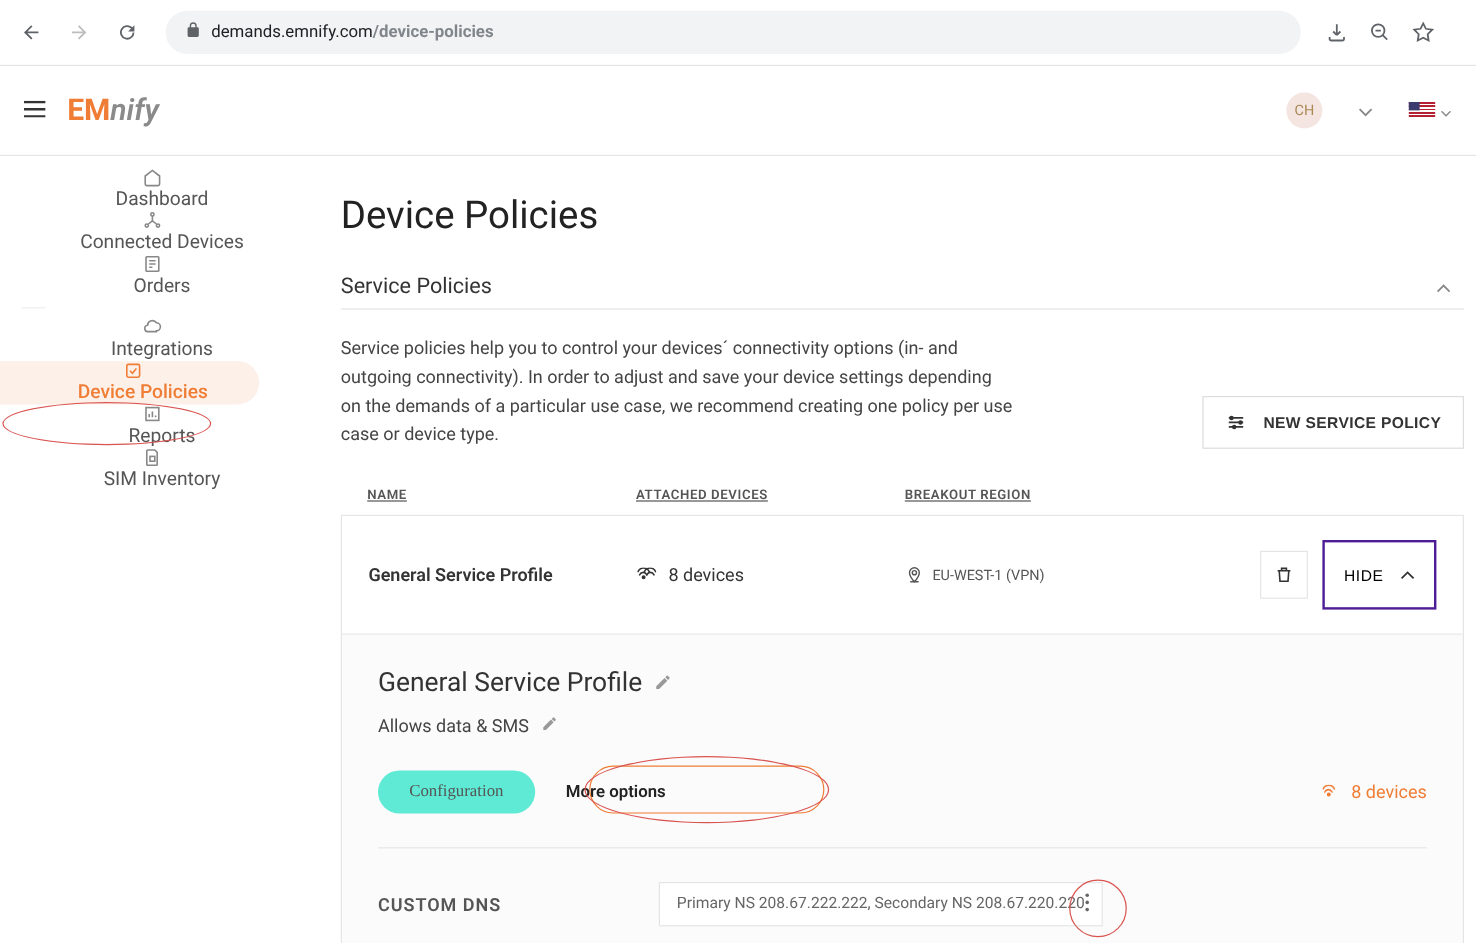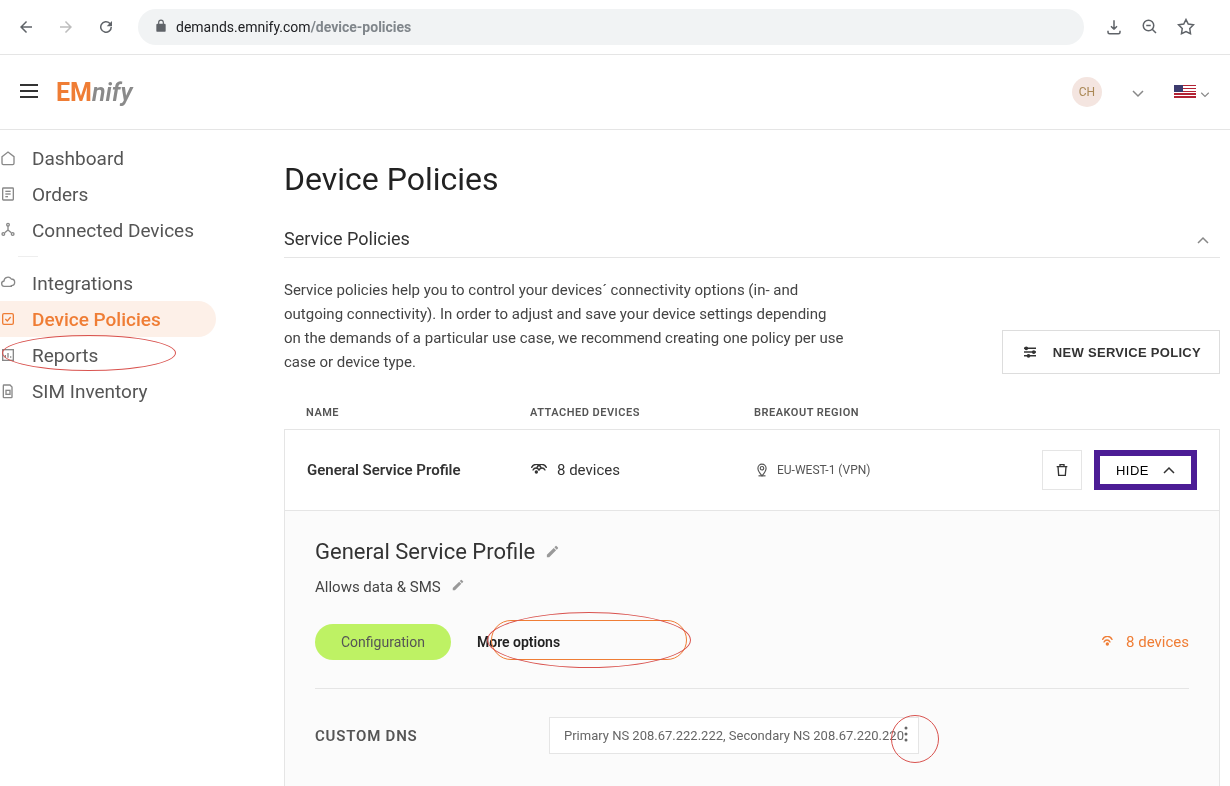--- a/index.html
+++ b/index.html
@@ -28,64 +28,64 @@
 .chev-down { margin-right: 30px; }
 .flag { width: 22px; height: 14px; background: linear-gradient(to bottom, #b22234 0%, #b22234 10%, white 10%, white 20%, #b22234 20%, #b22234 30%, white 30%, white 40%, #b22234 40%, #b22234 50%, white 50%, white 60%, #b22234 60%, #b22234 70%, white 70%, white 80%, #b22234 80%, #b22234 90%, white 90%); position: relative; }
 .flag::before { content: ''; position: absolute; left: 0; top: 0; width: 9px; height: 7px; background: #3c3b6e; }
 
 
 .layout { display: flex; }
 .sidebar { width: 248px; padding-top: 10px; }
 .main { flex: 1; padding: 30px 0 40px 0; }
 
 
-.nav-item { display: flex; align-items: center; height: 36px; font-size: 19px; color: #555; cursor: pointer; }
+.nav-item { display: flex; align-items: center; height: 36px; padding-left: 22px; font-size: 16px; color: #555; cursor: pointer; flex-direction: column; }
 .nav-item svg { margin-right: 16px; }
 .nav-item.active { background: #fdf0e8; color: #ef7d35; border-top-right-radius: 18px; border-bottom-right-radius: 18px; margin-right: 32px; font-weight: 500; }
 .nav-item.active svg { stroke: #ef7d35; fill: none; }
 .sidebar-divider { border-top: 1px solid #eee; margin: 8px 18px 8px 18px; width: 20px; }
 
 
 .main-inner { padding-left: 36px; padding-right: 10px; }
 .page-title { font-size: 32px; font-weight: 400; color: #222; margin-bottom: 30px; }
 
 .section-head { display: flex; align-items: center; justify-content: space-between; border-bottom: 1px solid #e5e5e5; padding-bottom: 8px; margin-bottom: 20px; }
 .section-title { font-size: 18px; color: #333; }
 .section-chevron { margin-right: 10px; }
 
 .section-row { display: flex; align-items: flex-end; gap: 40px; margin-bottom: 10px; }
 .section-desc { font-size: 15px; color: #444; line-height: 1.6; max-width: 560px; }
 .new-policy-btn { border: 1px solid #ddd; background: #fff; padding: 12px 18px; display: flex; align-items: center; font-size: 13px; font-weight: 600; letter-spacing: 0.3px; color: #333; cursor: pointer; white-space: nowrap; margin-left: auto; }
 .new-policy-btn svg { margin-right: 14px; }
 
 
-.table-head { display: flex; font-size: 11px; font-weight: 600; letter-spacing: 0.5px; color: #555; text-transform: uppercase; padding: 22px 22px 10px; }
+.table-head { display: flex; font-size: 11px; font-weight: 600; letter-spacing: 0.5px; color: #555; text-transform: uppercase; padding: 22px 22px 10px; text-decoration: underline; }
 .col-name { flex: 0 0 224px; }
 .col-devices { flex: 0 0 224px; }
 .col-region { flex: 1; }
 
 .policy-row { border: 1px solid #e5e5e5; display: flex; align-items: center; padding: 20px 22px; }
 .policy-name { flex: 0 0 224px; font-weight: 600; font-size: 15px; }
 .policy-devices { flex: 0 0 224px; display: flex; align-items: center; font-size: 15px; color: #333; }
 .policy-devices svg { margin-right: 10px; }
 .policy-region { flex: 1; display: flex; align-items: center; font-size: 12px; color: #555; }
 .policy-region svg { margin-right: 8px; }
 .policy-actions { display: flex; align-items: center; gap: 12px; }
 .icon-btn { width: 40px; height: 40px; border: 1px solid #e5e5e5; background: #fff; display: flex; align-items: center; justify-content: center; cursor: pointer; }
-.hide-btn { border: 6px solid #4c1d95; background: #fff; padding: 0 16px; height: 40px; display: flex; align-items: center; gap: 14px; font-size: 13px; font-weight: 500; letter-spacing: 0.5px; cursor: pointer; }
+.hide-btn { border: 2px solid #4c1d95; background: #fff; padding: 0 16px; height: 58px; display: flex; align-items: center; gap: 14px; font-size: 13px; font-weight: 500; letter-spacing: 0.5px; cursor: pointer; }
 
 
 .expanded { border: 1px solid #e5e5e5; border-top: none; background: #fbfbfb; padding: 28px 30px 40px; }
 .expanded-title { font-size: 22px; color: #333; display: flex; align-items: center; gap: 10px; margin-bottom: 14px; }
 .expanded-sub { font-size: 15px; color: #444; display: flex; align-items: center; gap: 10px; margin-bottom: 28px; }
 .pencil { cursor: pointer; }
 
 .tabs-row { display: flex; align-items: center; margin-bottom: 28px; }
 .tab { padding: 10px 26px; font-size: 14px; color: #555; cursor: pointer; border-radius: 22px; }
-.tab.config { background: #bef264; }
+.tab.config { background: #5eead4; font-family: Liberation Serif, serif; }
 .tab.more { font-weight: 600; color: #222; }
 .devices-link { margin-left: auto; display: flex; align-items: center; color: #ef7d35; font-size: 15px; gap: 8px; }
 
 .tabs-sep { border-top: 1px solid #e5e5e5; margin-bottom: 28px; }
 
 .dns-row { display: flex; align-items: center; }
 .dns-label { font-size: 15px; font-weight: 600; letter-spacing: 0.8px; color: #555; flex: 0 0 234px; }
 .dns-box { border: 1px solid #e5e5e5; background: #fff; padding: 10px 14px; flex: 0 0 352px; position: relative; }
 .dns-box-label { font-size: 11px; color: #777; margin-bottom: 2px; }
 .dns-box-value { font-size: 13px; color: #666; white-space: nowrap; overflow: hidden; }
@@ -174,35 +174,35 @@
 
   <div class="sidebar relative">
     <div class="nav-item">
       <svg width="16" height="16" viewBox="0 0 24 24" fill="none" stroke="#888" stroke-width="2">
           <path d="M3 10l9-7 9 7v10a2 2 0 01-2 2H5a2 2 0 01-2-2V10z"></path>
         </svg>
       <span>Dashboard</span>
     </div>
     <div class="nav-item">
       <svg width="16" height="16" viewBox="0 0 24 24" fill="none" stroke="#888" stroke-width="2">
+          <circle cx="12" cy="4" r="2"></circle>
+          <circle cx="5" cy="18" r="2"></circle>
+          <circle cx="19" cy="18" r="2"></circle>
+          <path d="M12 6v6M12 12l-5 4M12 12l5 4"></path>
+        </svg>
+      <span>Connected Devices</span>
+    </div>
+    <div class="nav-item">
+      <svg width="16" height="16" viewBox="0 0 24 24" fill="none" stroke="#888" stroke-width="2">
           <rect x="4" y="3" width="16" height="18" rx="1"></rect>
           <line x1="8" y1="8" x2="16" y2="8"></line>
           <line x1="8" y1="12" x2="16" y2="12"></line>
           <line x1="8" y1="16" x2="12" y2="16"></line>
         </svg>
       <span>Orders</span>
-    </div>
-    <div class="nav-item">
-      <svg width="16" height="16" viewBox="0 0 24 24" fill="none" stroke="#888" stroke-width="2">
-          <circle cx="12" cy="4" r="2"></circle>
-          <circle cx="5" cy="18" r="2"></circle>
-          <circle cx="19" cy="18" r="2"></circle>
-          <path d="M12 6v6M12 12l-5 4M12 12l5 4"></path>
-        </svg>
-      <span>Connected Devices</span>
     </div>
     <div class="sidebar-divider"></div>
     <div class="nav-item">
       <svg width="16" height="16" viewBox="0 0 24 24" fill="none" stroke="#888" stroke-width="2">
           <path d="M17 16a5 5 0 100-10 6 6 0 00-11 3 4 4 0 001 8h10z"></path>
         </svg>
       <span>Integrations</span>
     </div>
     <div class="nav-item active">
       <svg width="16" height="16" viewBox="0 0 24 24" fill="none" stroke="#ef7d35" stroke-width="2">

